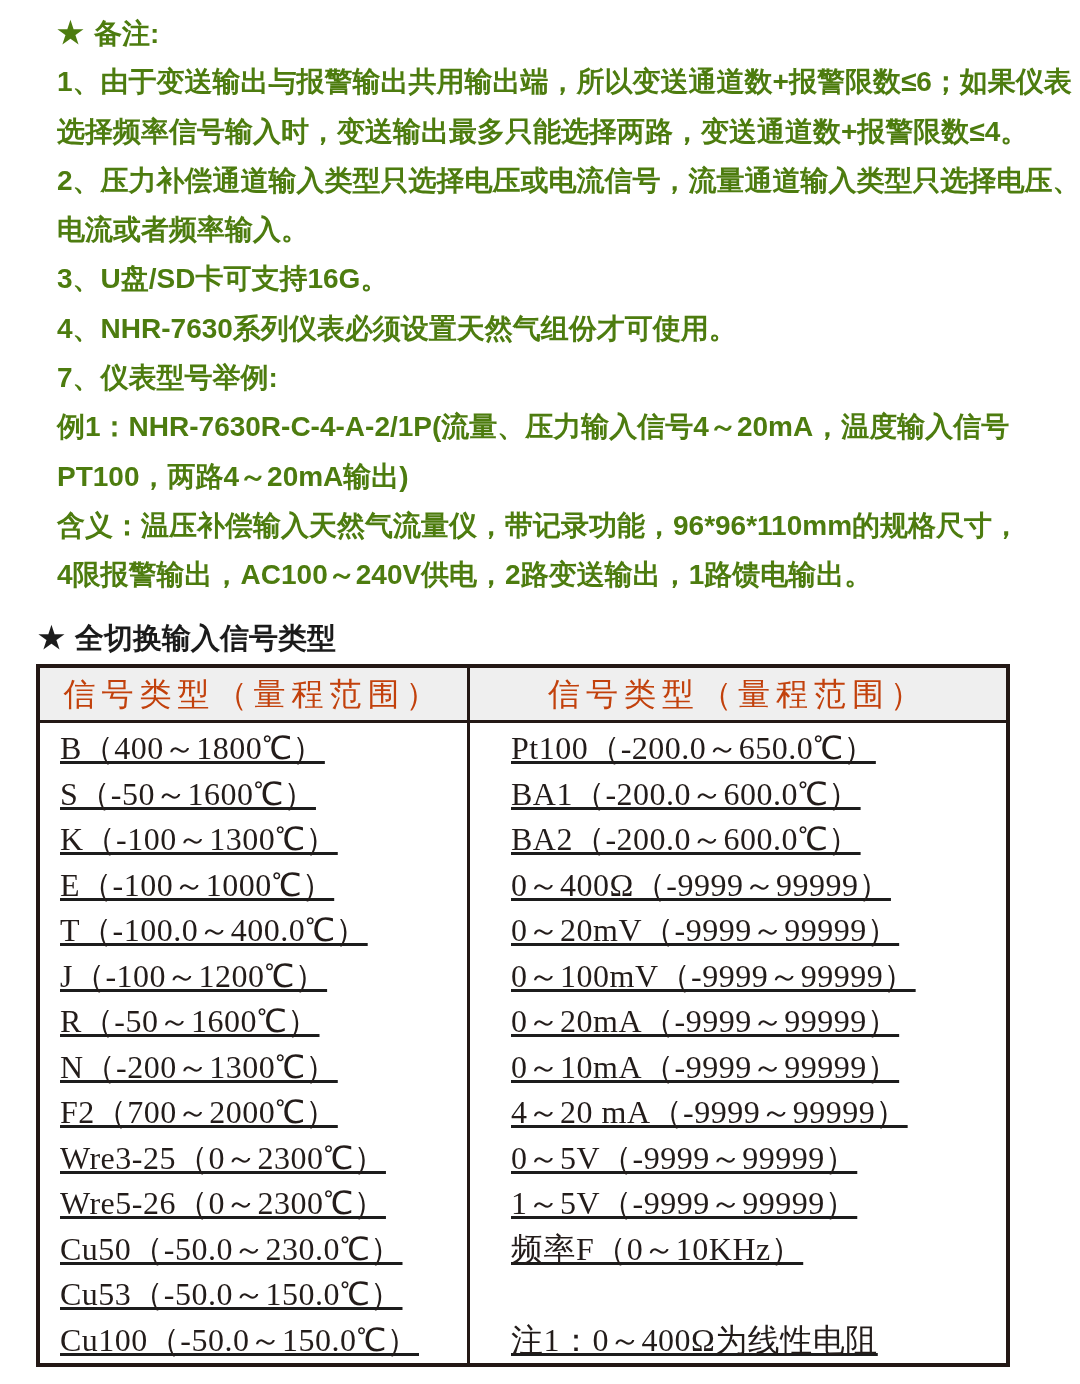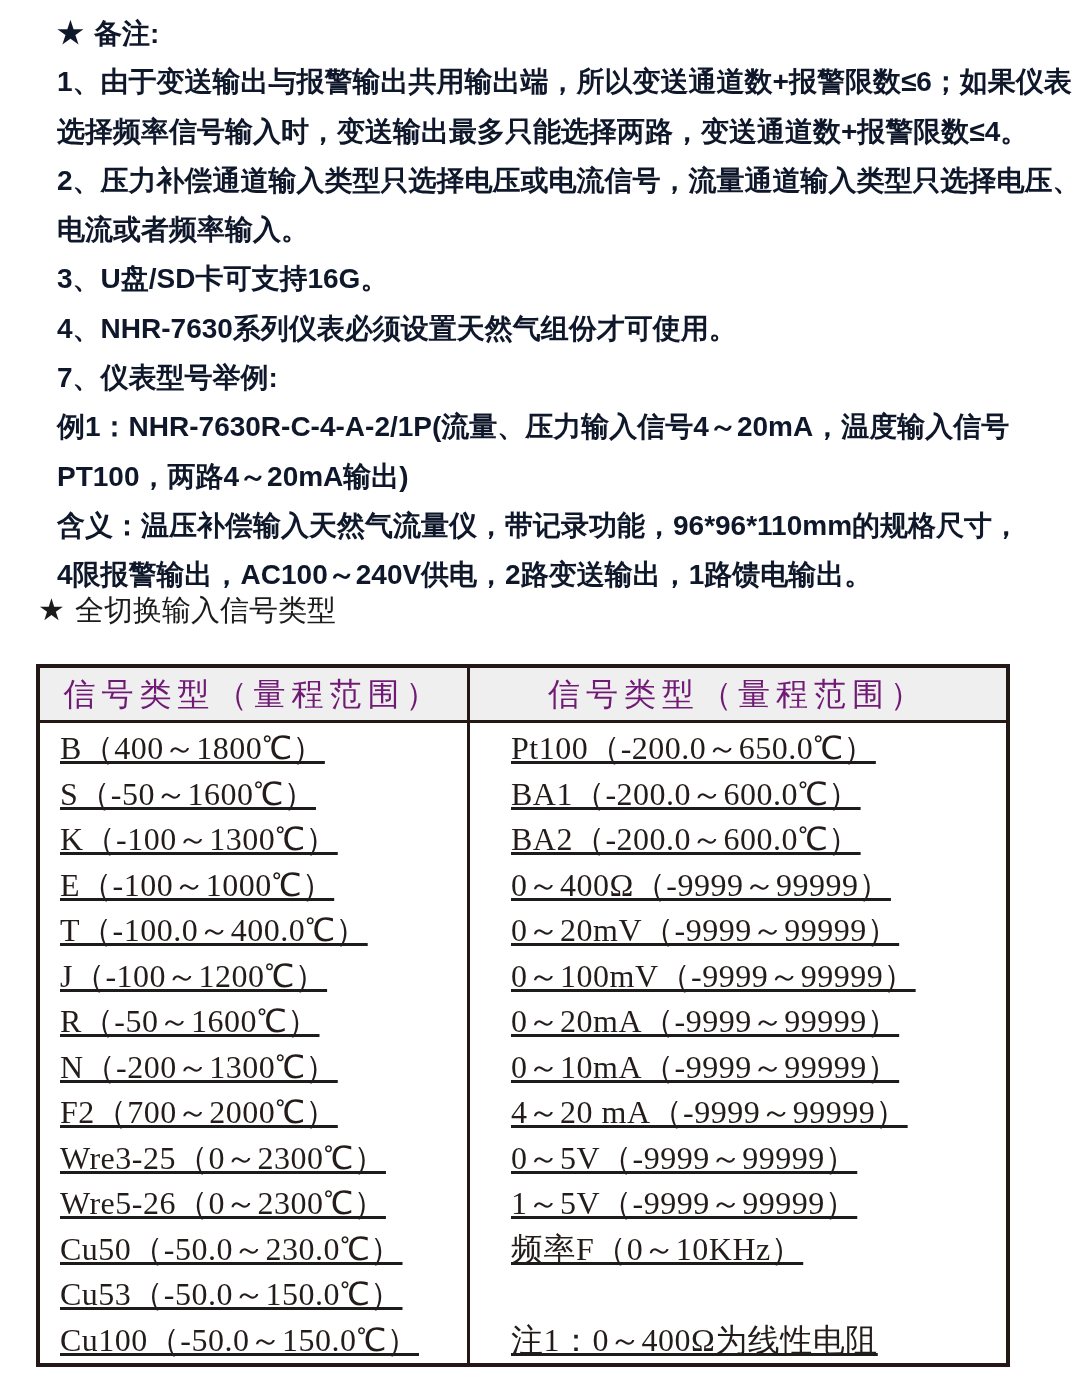--- a/index.html
+++ b/index.html
@@ -18,39 +18,39 @@
 
   
   .notes {
     position: absolute;
     left: 57px;
     top: 8px;
     width: 1000px;
     font-family: "Liberation Sans", sans-serif;
     font-weight: 600;
     font-size: 28px;
-    color: #0f172a;
+    color: #4d7c0f;
   }
   .note-line {
     height: 49.3px;
     line-height: 49.3px;
     white-space: nowrap;
   }
   .star {
     font-size: 30px;
     margin-right: 10px;
   }
 
   
   .section2-title {
     position: absolute;
     left: 38px;
-    top: 591px;
+    top: 619px;
     font-family: "Liberation Sans", sans-serif;
-    font-weight: 400;
+    font-weight: 700;
     font-size: 29px;
     color: #1b1b1b;
     white-space: nowrap;
   }
 
   
   .sig-table {
     position: absolute;
     left: 36px;
     top: 664px;
@@ -64,21 +64,21 @@
     display: flex;
     height: 52px;
     background: #efefef;
     border-bottom: 3px solid #231815;
   }
   .h-cell {
     line-height: 52px;
     text-align: center;
     font-size: 32px;
     letter-spacing: 6px;
-    color: #701a75;
+    color: #c2410c;
     white-space: nowrap;
     overflow: hidden;
   }
   .h-left {
     width: 430px;
     border-right: 3px solid #231815;
     box-sizing: border-box;
   }
   .h-right { flex: 1; }
 

